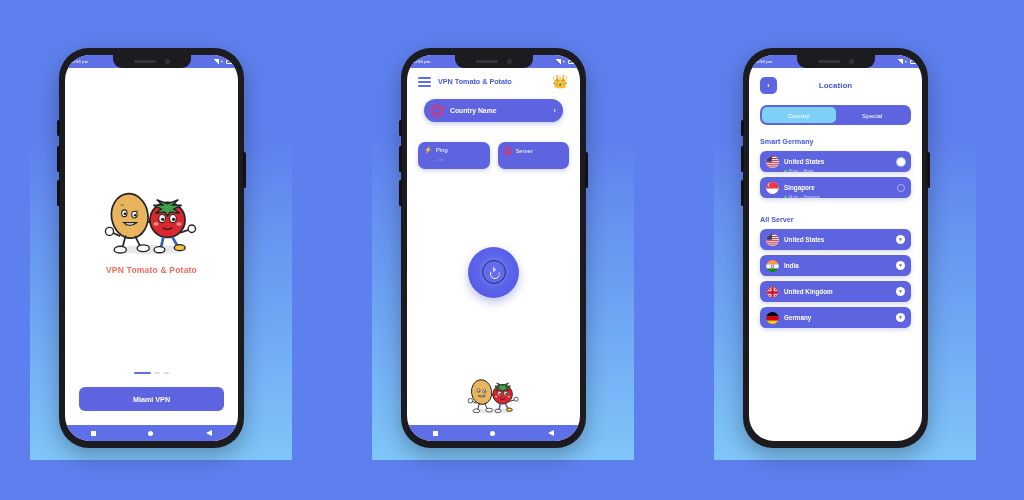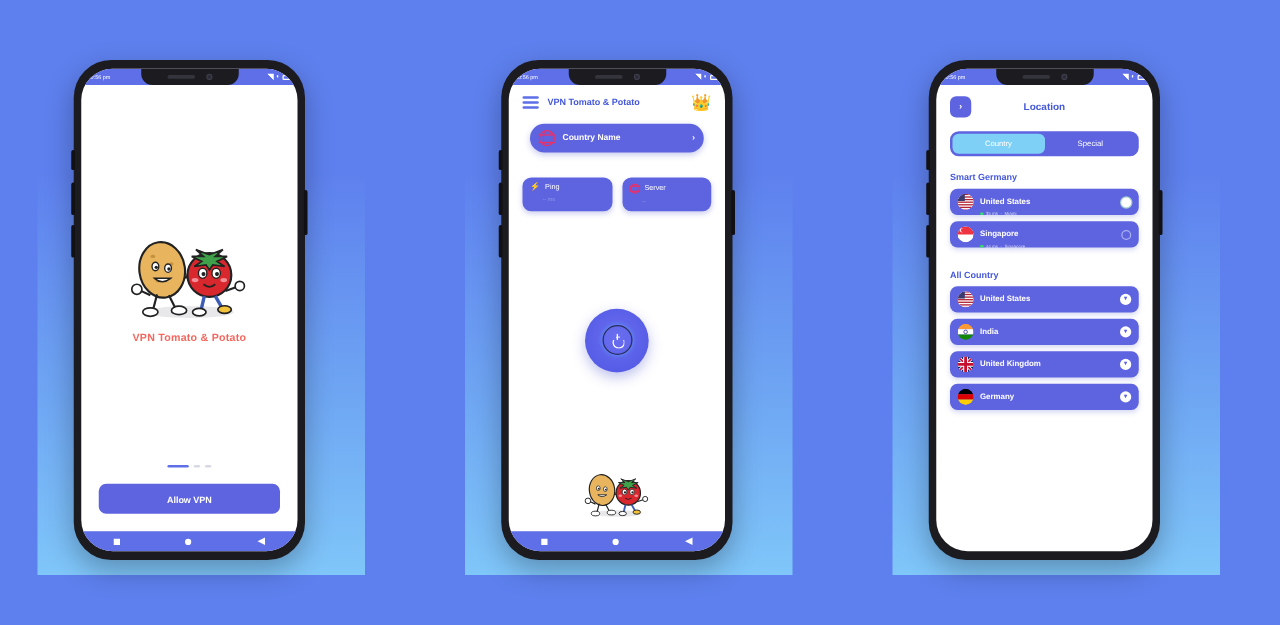--- a/index.html
+++ b/index.html
@@ -272,21 +272,21 @@
             <ellipse cx="91" cy="92" rx="8" ry="4.5" fill="#fff" stroke="#222" stroke-width="2"></ellipse>
             <ellipse cx="121" cy="89" rx="8" ry="4.5" fill="#F3C33E" stroke="#222" stroke-width="2"></ellipse>
           </svg>
           <div class="brand-title">VPN Tomato &amp; Potato</div>
           <div class="spacer-mid"></div>
           <div class="dots">
             <span class="dot-wide"></span>
             <span class="dot-sm"></span>
             <span class="dot-sm"></span>
           </div>
-          <div class="allow-btn">Allow VPN</div>
+          <div class="allow-btn">Miami VPN</div>
         </div>
       </div>
       <div class="navbar">
         <span class="nav-sq"></span>
         <span class="nav-cir"></span>
         <span class="nav-tri"></span>
       </div>
     </div>
   </div>
 
@@ -473,21 +473,21 @@
               <span class="loc-sub">
                 <i class="green-dot"></i>
                 <b style="font-weight:normal">44 ms</b>
                 <b style="font-weight:normal">-</b>
                 <b style="font-weight:normal">Singapore</b>
               </span>
             </span>
             <span class="radio"></span>
           </div>
 
-          <div class="sec-title">All Country</div>
+          <div class="sec-title">All Server</div>
 
           <div class="loc-row">
             <span class="flag">
               <svg viewBox="0 0 20 20" width="13" height="13">
                   <circle cx="10" cy="10" r="10" fill="#fff"></circle>
                   <g clip-path="url(#c2)">
                     <rect width="20" height="20" fill="#fff"></rect>
                     <rect y="0" width="20" height="1.6" fill="#B22234"></rect>
                     <rect y="3.2" width="20" height="1.6" fill="#B22234"></rect>
                     <rect y="6.4" width="20" height="1.6" fill="#B22234"></rect>

